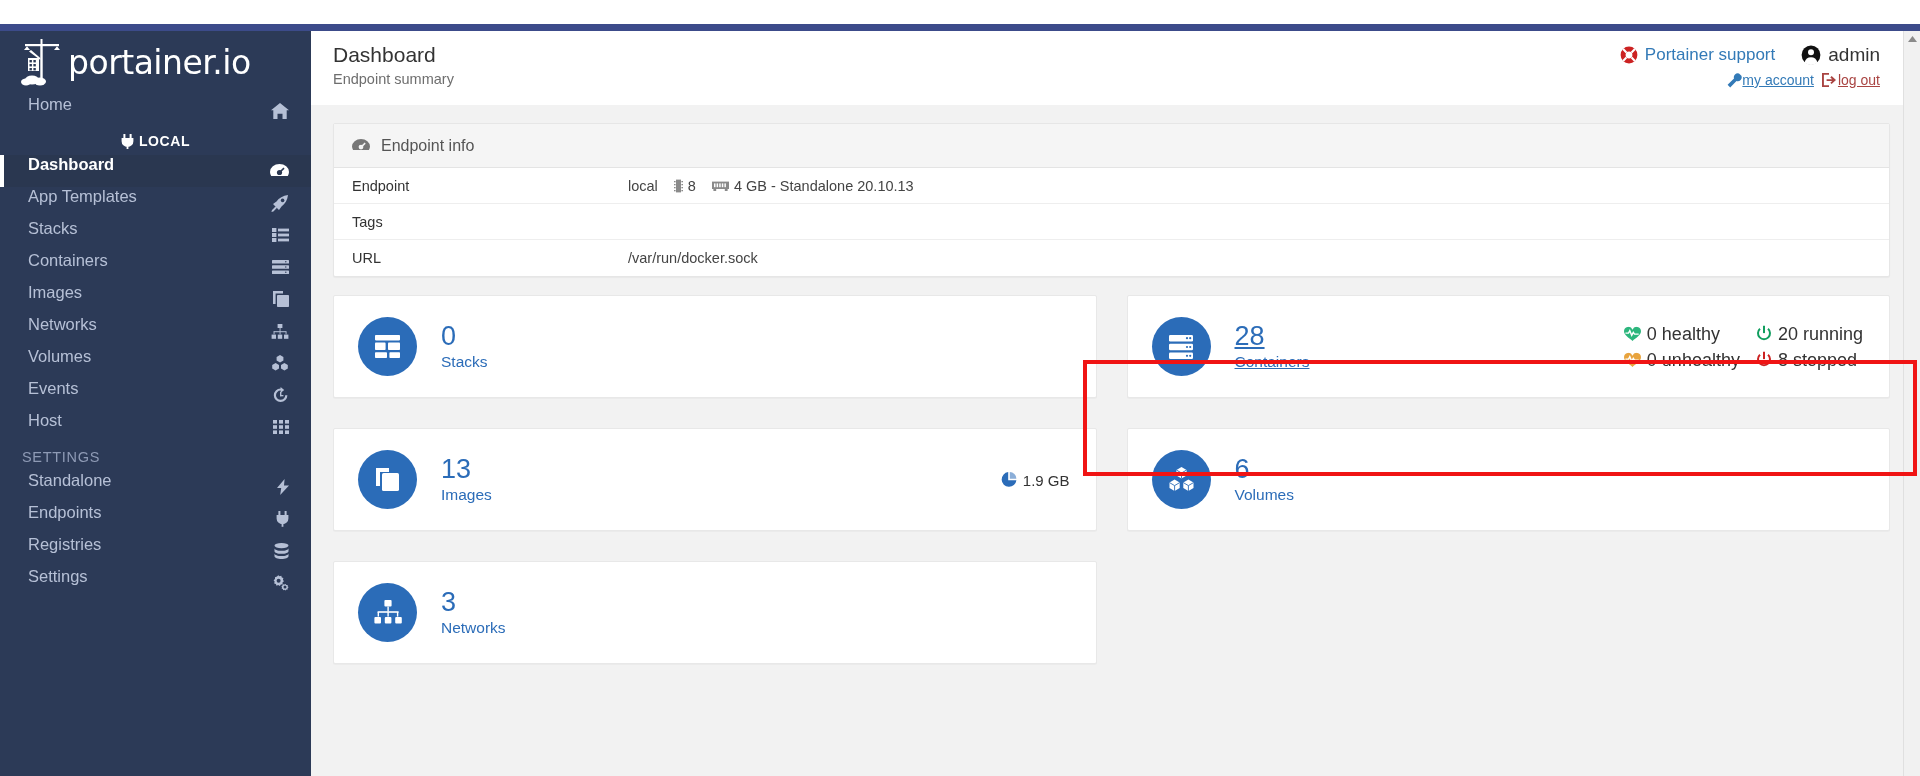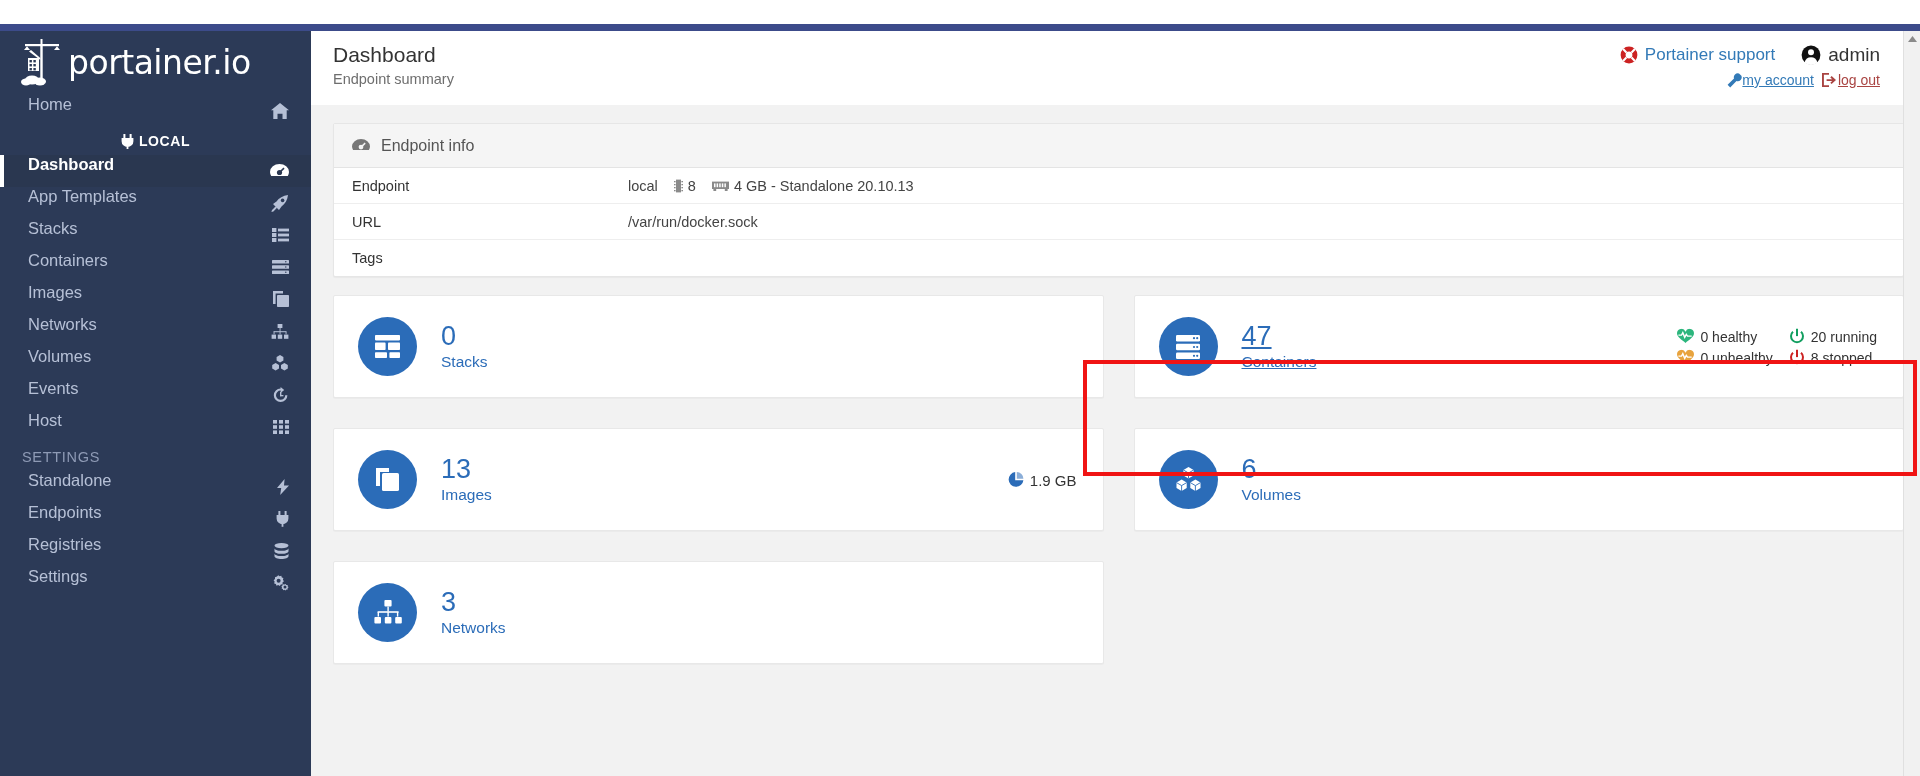--- a/index.html
+++ b/index.html
@@ -161,21 +161,21 @@
     font-size: 14px;
     margin-top: 6px;
   }
   .link-blue { color: #337ab7; cursor: pointer; }
   .link-blue-u { color: #337ab7; text-decoration: underline; cursor: pointer; }
   .link-red-u { color: #a94442; text-decoration: underline; cursor: pointer; }
   .admin-name { color: #333333; font-size: 19px; }
 
   
   .content {
-    padding: 18px 16px 0 22px;
+    padding: 18px 30px 0 22px;
   }
 
   .panel {
     background: #ffffff;
     border: 1px solid #e6e6e6;
     border-radius: 2px;
     box-shadow: 0 1px 1px rgba(0,0,0,0.04);
   }
   .panel-head {
     background: #f5f5f5;
@@ -257,21 +257,21 @@
 
   .status-grid {
     position: absolute;
     right: 26px;
     top: 50%;
     transform: translateY(-50%);
     display: grid;
     grid-template-columns: auto auto;
     column-gap: 16px;
     row-gap: 5px;
-    font-size: 14px;
+    font-size: 18px;
     color: #333333;
   }
   .st-cell { display: flex; align-items: center; gap: 6px; white-space: nowrap; }
 
   
   .highlight-box {
     position: absolute;
     border: 4px solid #f01414;
     pointer-events: none;
     left: 1083px;
@@ -644,30 +644,30 @@
                     <rect x="1.4" y="9" width="2.8" height="2"></rect>
                     <rect x="12.8" y="9" width="2.8" height="2"></rect>
                   </g>
                 </svg>
             </span>
             <span>4 GB - Standalone 20.10.13</span>
           </div>
         </div>
 
         <div class="kv-row">
+          <div class="kv-key">Tags</div>
+          <div class="kv-val">
+              <span></span>
+            </div>
+        </div>
+
+        <div class="kv-row">
           <div class="kv-key">URL</div>
           <div class="kv-val">
               <span>/var/run/docker.sock</span>
-            </div>
-        </div>
-
-        <div class="kv-row">
-          <div class="kv-key">Tags</div>
-          <div class="kv-val">
-              <span></span>
             </div>
         </div>
       </div>
 
       <div class="grid">
 
         <div class="col">
 
           <div class="widget">
             <div class="w-circle">
@@ -749,21 +749,21 @@
                     <circle cx="21" cy="5.2" r="1.1"></circle>
                     <circle cx="24.2" cy="5.2" r="1.1"></circle>
                     <circle cx="21" cy="14" r="1.1"></circle>
                     <circle cx="24.2" cy="14" r="1.1"></circle>
                     <circle cx="21" cy="22.8" r="1.1"></circle>
                     <circle cx="24.2" cy="22.8" r="1.1"></circle>
                   </g>
                 </svg>
             </div>
             <div class="w-body">
-              <div class="w-count u">47</div>
+              <div class="w-count u">28</div>
               <div class="w-label u">Containers</div>
             </div>
             <div class="status-grid">
               <div class="st-cell">
                 <span>
                   <svg width="17" height="15" viewBox="0 0 17 15">
                       <path fill="#2cb67d" d="M8.5 14.4C5.4 11.8 0 8.6 0 4.8A4.4 4.4 0 0 1 8.5 3.2 4.4 4.4 0 0 1 17 4.8c0 3.8-5.4 7-8.5 9.6Z"></path>
                       <path d="M1.4 6.6h3.1l1.3-2.4 1.9 4.6 1.6-3 1.2 1.8h4.2" stroke="#ffffff" stroke-width="1.4" fill="none"></path>
                     </svg>
                 </span>

